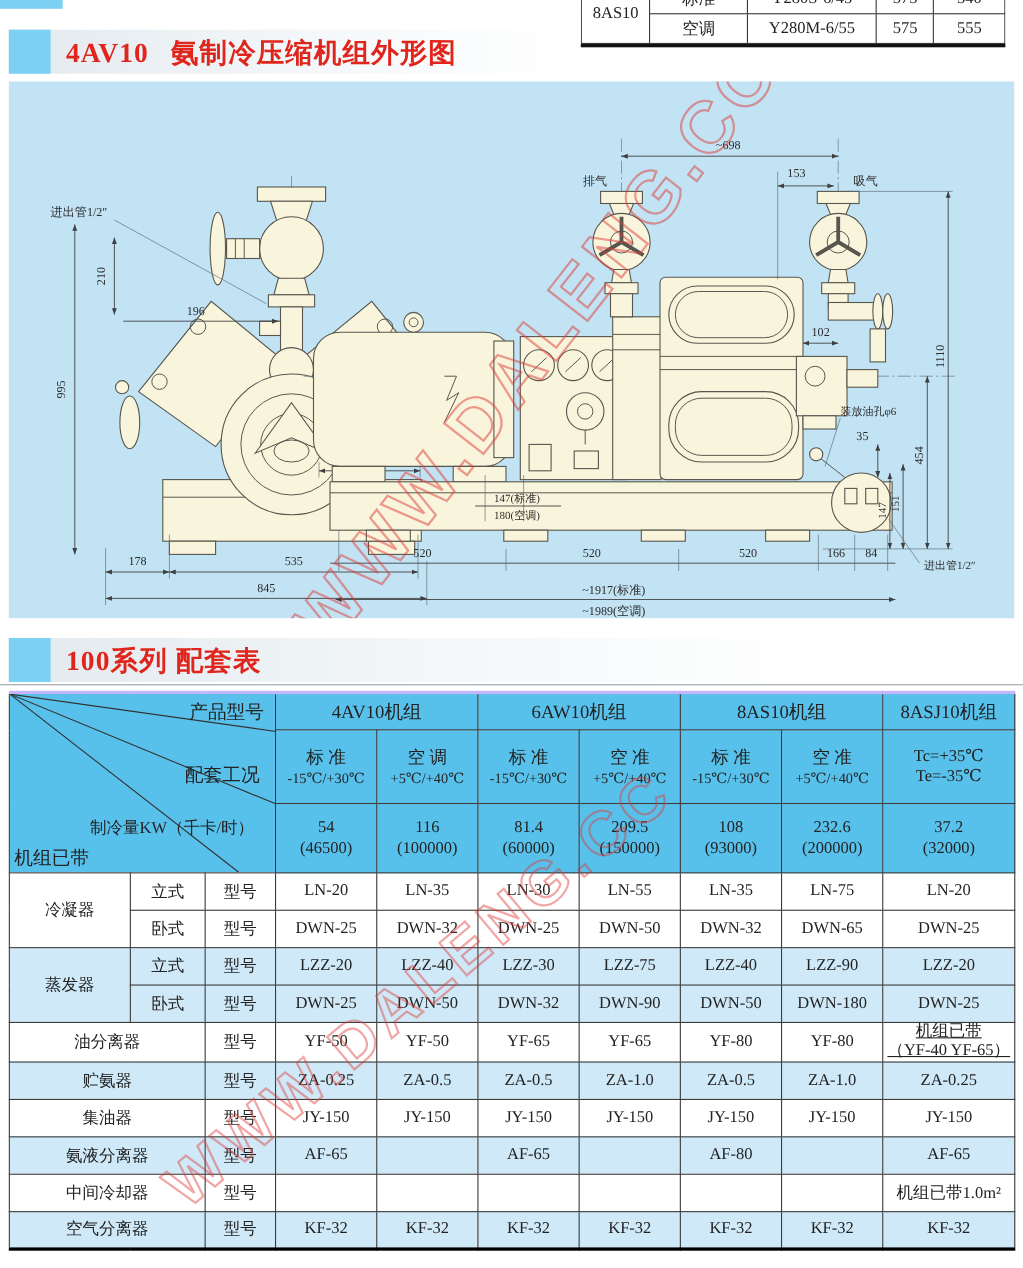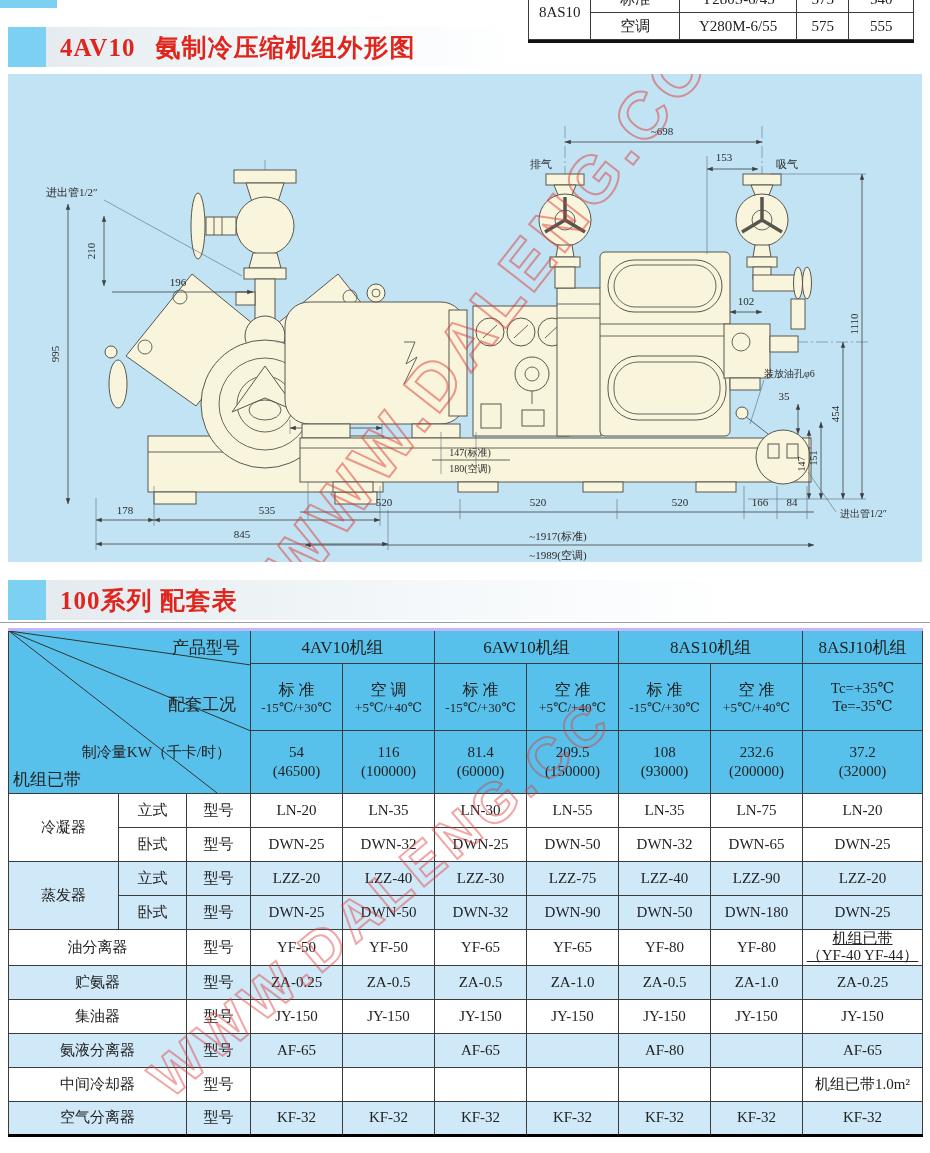--- a/index.html
+++ b/index.html
@@ -457,21 +457,21 @@
         <td class="glabel" colspan="2">油分离器</td>
         <td>型号</td>
         <td>YF-50</td>
         <td>YF-50</td>
         <td>YF-65</td>
         <td>YF-65</td>
         <td>YF-80</td>
         <td>YF-80</td>
         <td>
               <div class="small2">机组已带</div>
-              <div class="small2">（YF-40 YF-44）</div>
+              <div class="small2">（YF-40 YF-65）</div>
             </td>
       </tr>
       <tr class="shade" style="height:34px">
         <td class="glabel" colspan="2">贮氨器</td>
         <td>型号</td>
         <td>ZA-0.25</td>
         <td>ZA-0.5</td>
         <td>ZA-0.5</td>
         <td>ZA-1.0</td>
         <td>ZA-0.5</td>

